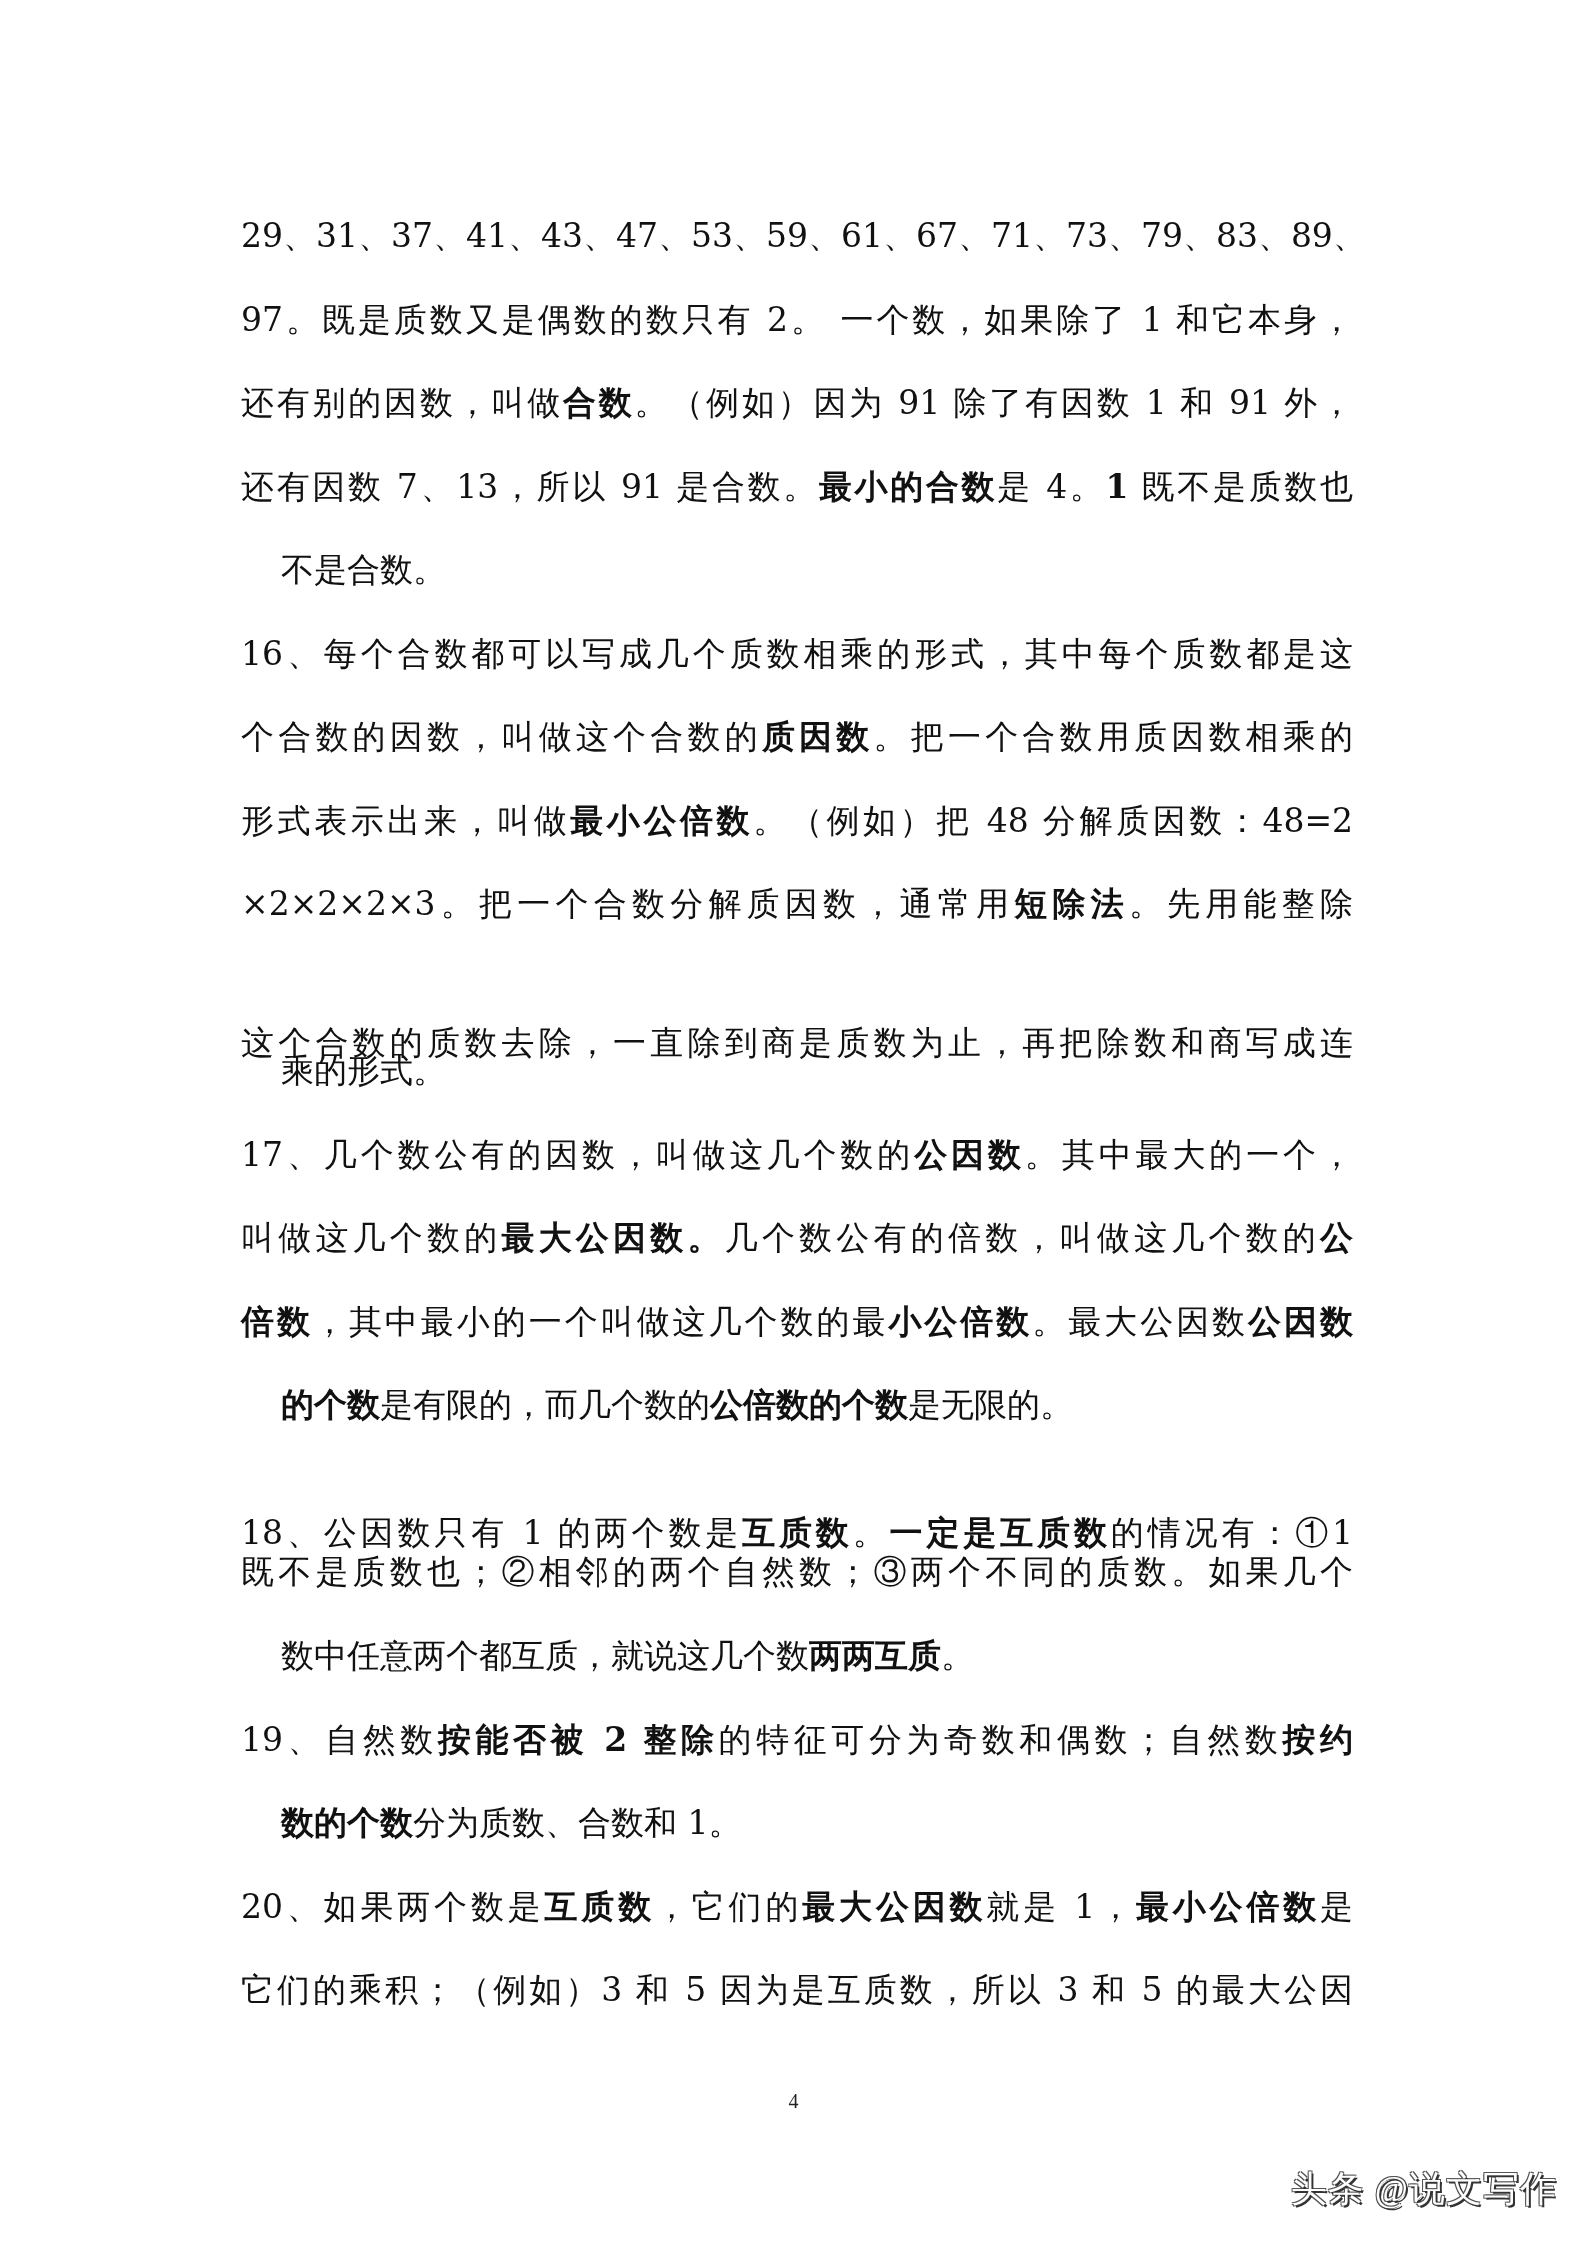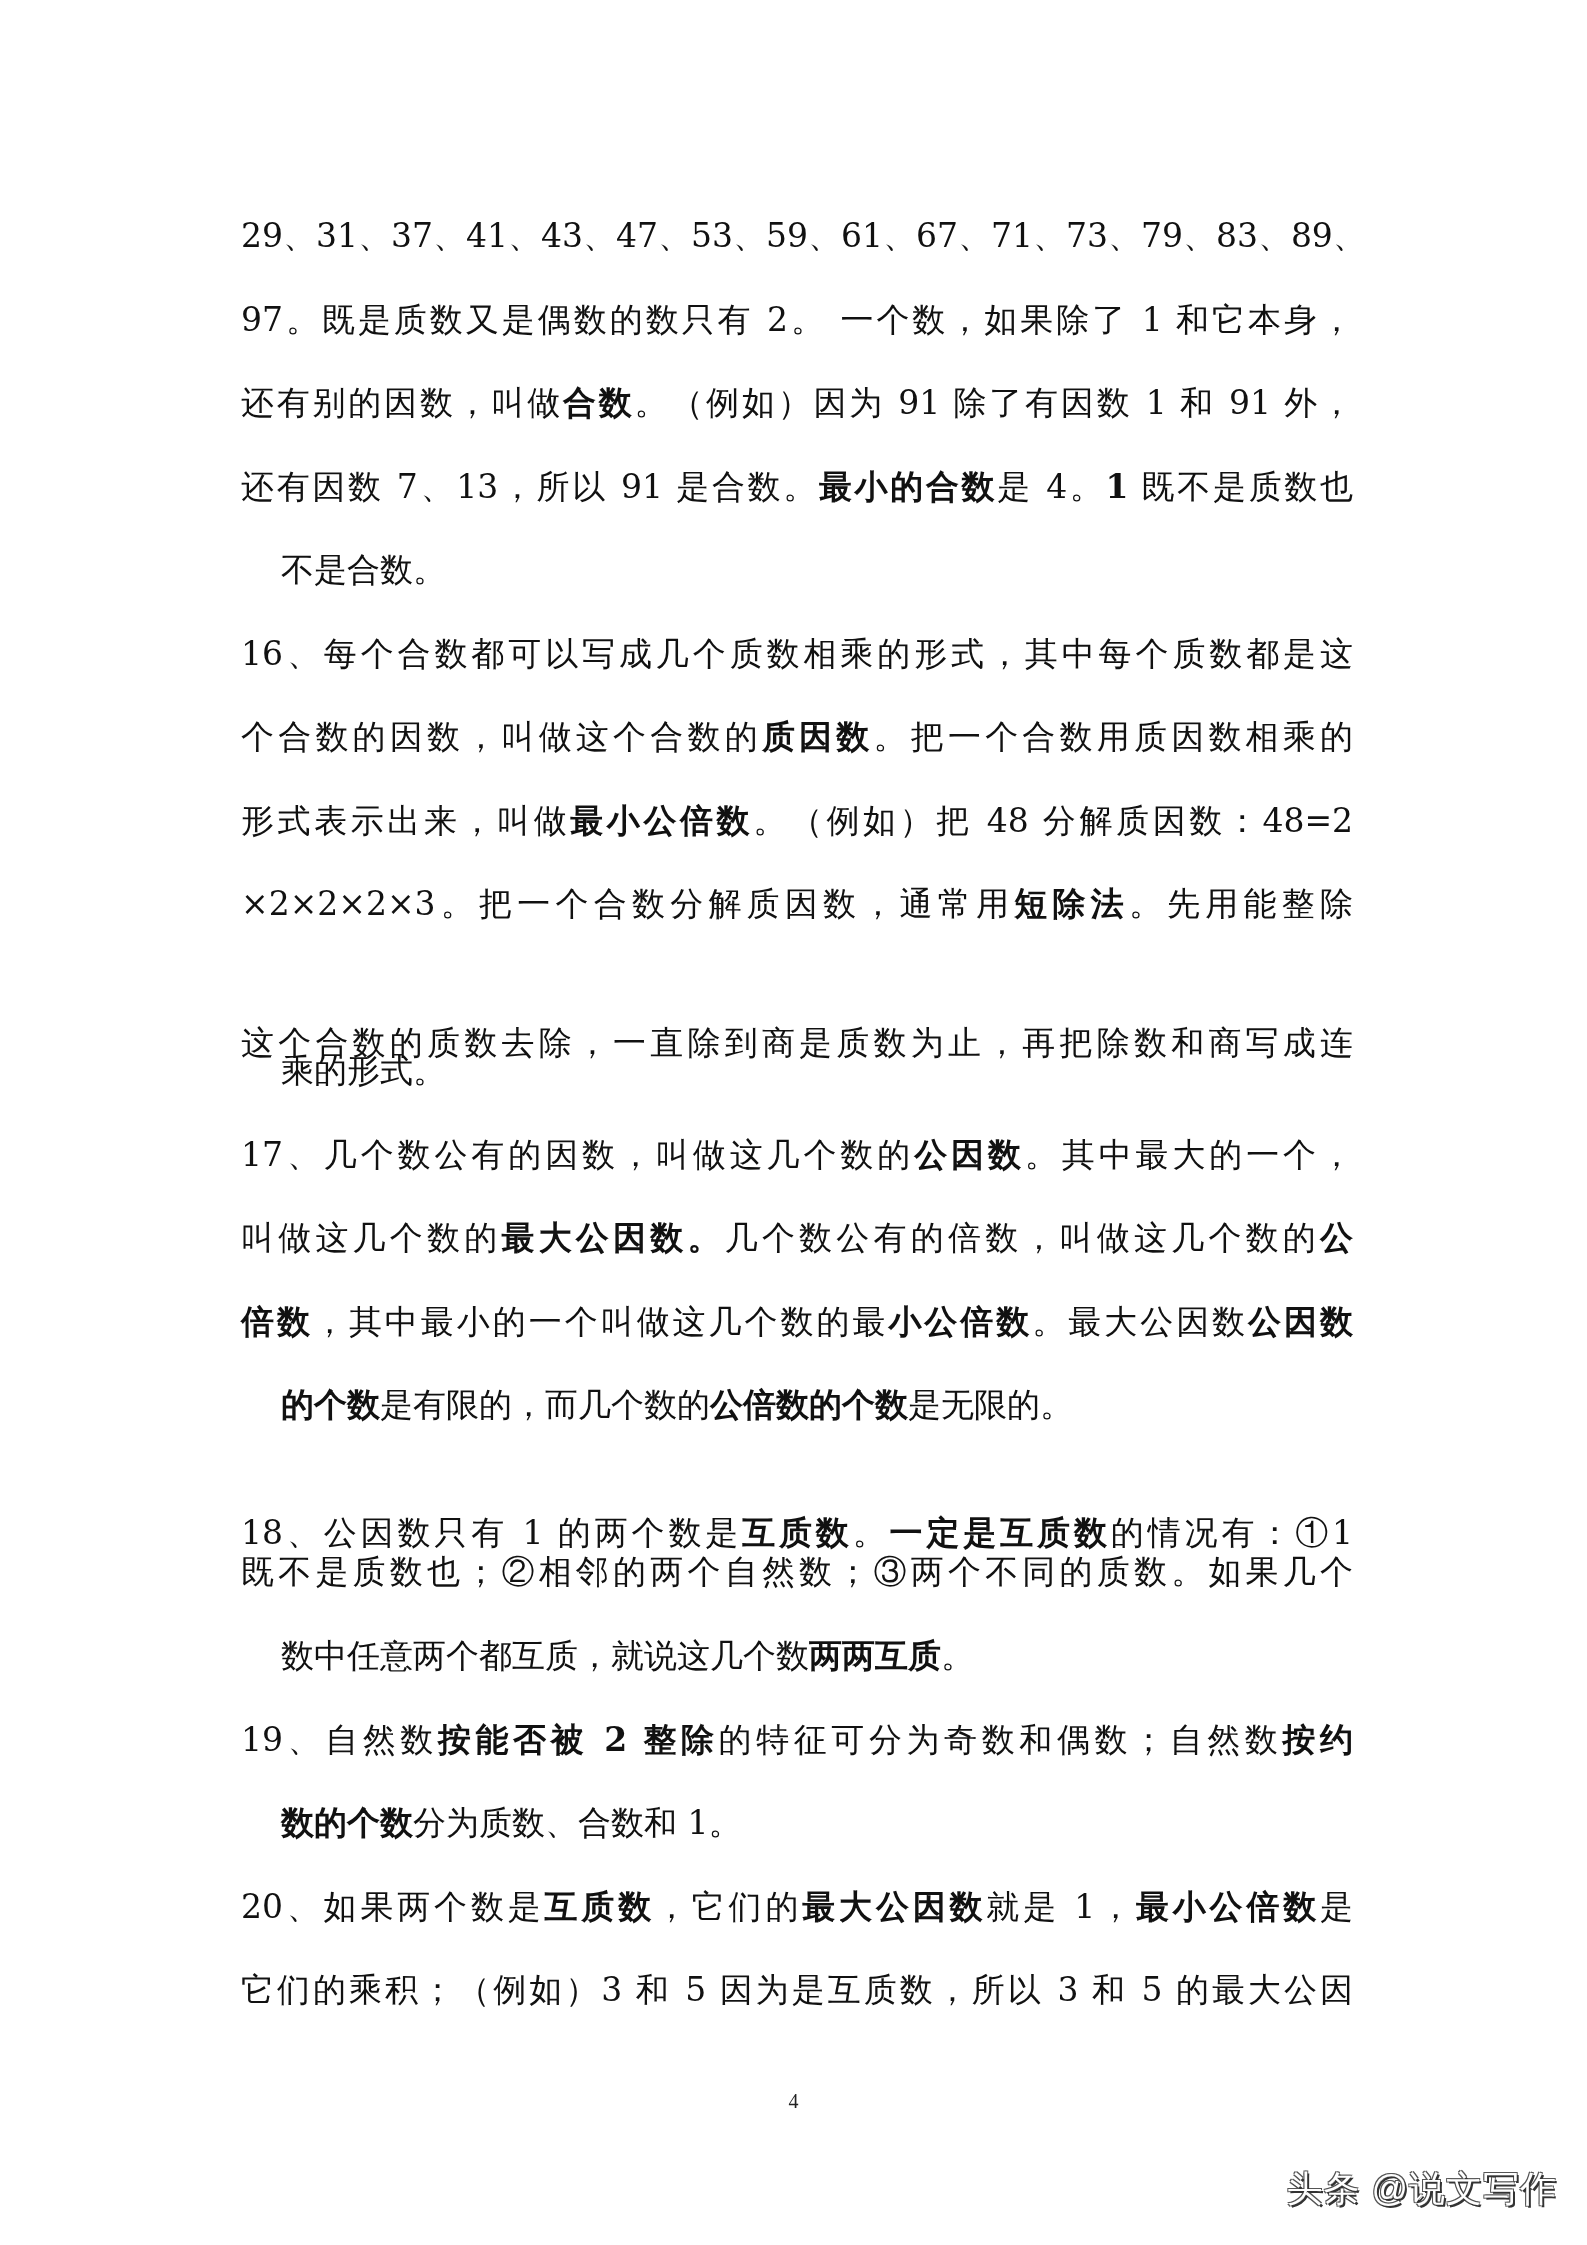--- a/index.html
+++ b/index.html
@@ -8,21 +8,21 @@
   .page { position: absolute; left: 0; top: 0; width: 1587px; height: 1913px; background: #fff; }
   .line { position: absolute; left: 241px; width: 1112px; height: 50px;
           font-size: 33px; line-height: 50px; white-space: nowrap;
           text-align: justify; text-align-last: justify; letter-spacing: 0; }
   .line.last { text-align-last: left; margin-left: 40px; }
   .line span { font-weight: normal; }
   .line span.b { font-weight: bold; }
   .page-number { position: absolute; left: 0; width: 1587px; top: 2090px;
                  text-align: center; font-size: 20px; font-family: "Liberation Serif", serif; color: #222; }
   .watermark { position: absolute; right: 30px; top: 2165px; font-size: 36px;
-               font-family: Liberation Sans, sans-serif; color: #ffffff; letter-spacing: 1px;
+               font-family: Liberation Serif, serif; color: #ffffff; letter-spacing: 1px;
                text-shadow: 2px 2px 0 #333, -1px -1px 0 #555, 1px -1px 0 #555, -1px 1px 0 #555; }
 </style>
 </head>
 <body>
 
 <div class="page">
   <div id="text-body">
       <div class="line" style="top: 211px;"><span>29、31、37、41、43、47、53、59、61、67、71、73、79、83、89、</span></div>
       <div class="line" style="top: 295px;"><span>97。既是质数又是偶数的数只有 2。 一个数，如果除了 1 和它本身，</span></div>
       <div class="line" style="top: 378px;"><span>还有别的因数，叫做</span><span class="b">合数</span><span>。（例如）因为 91 除了有因数 1 和 91 外，</span></div>

